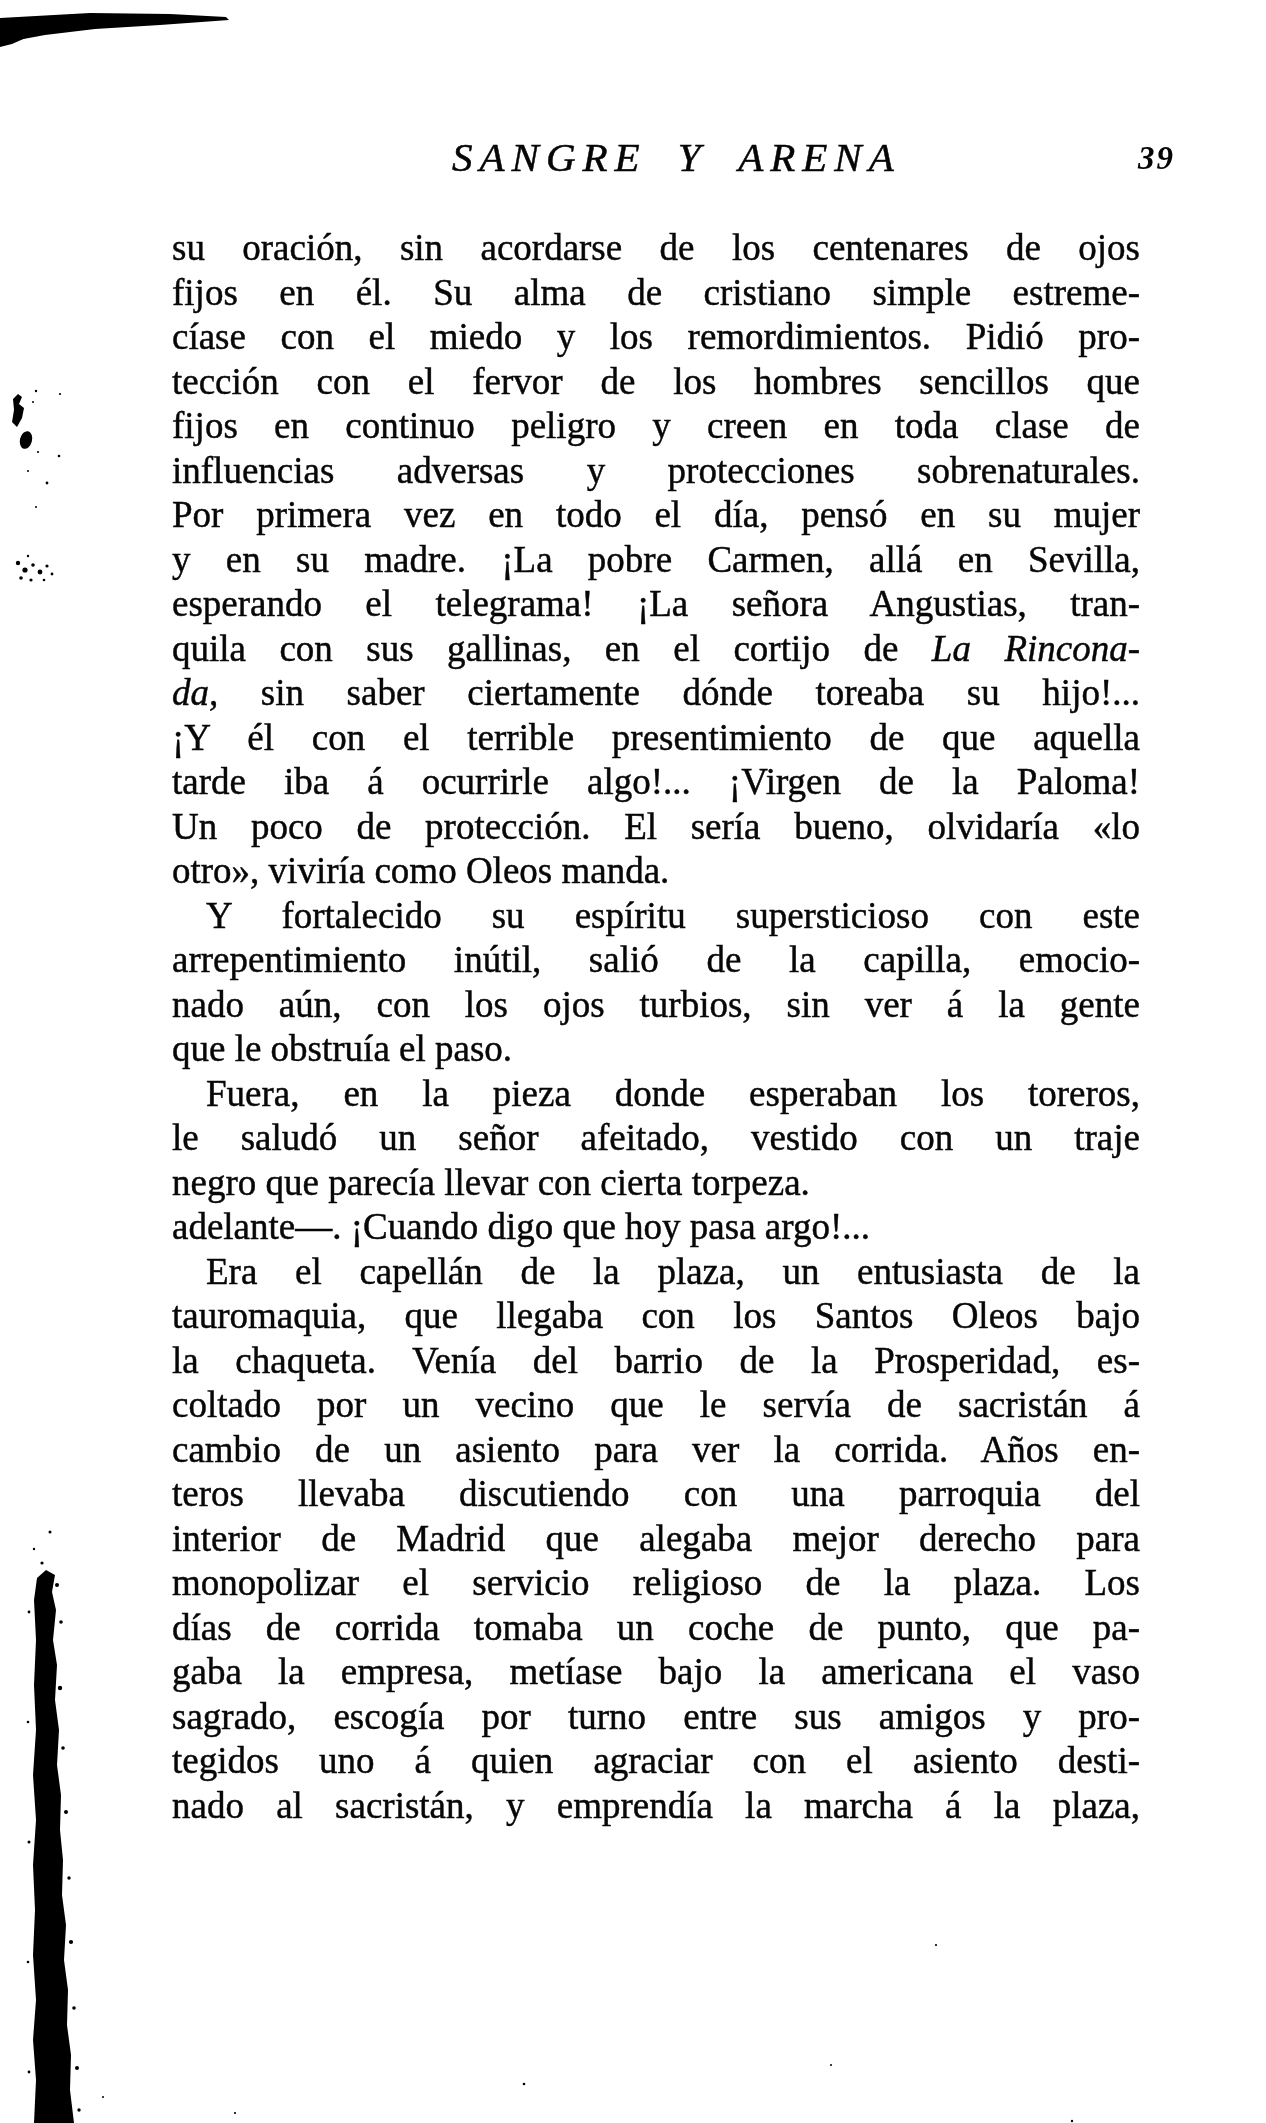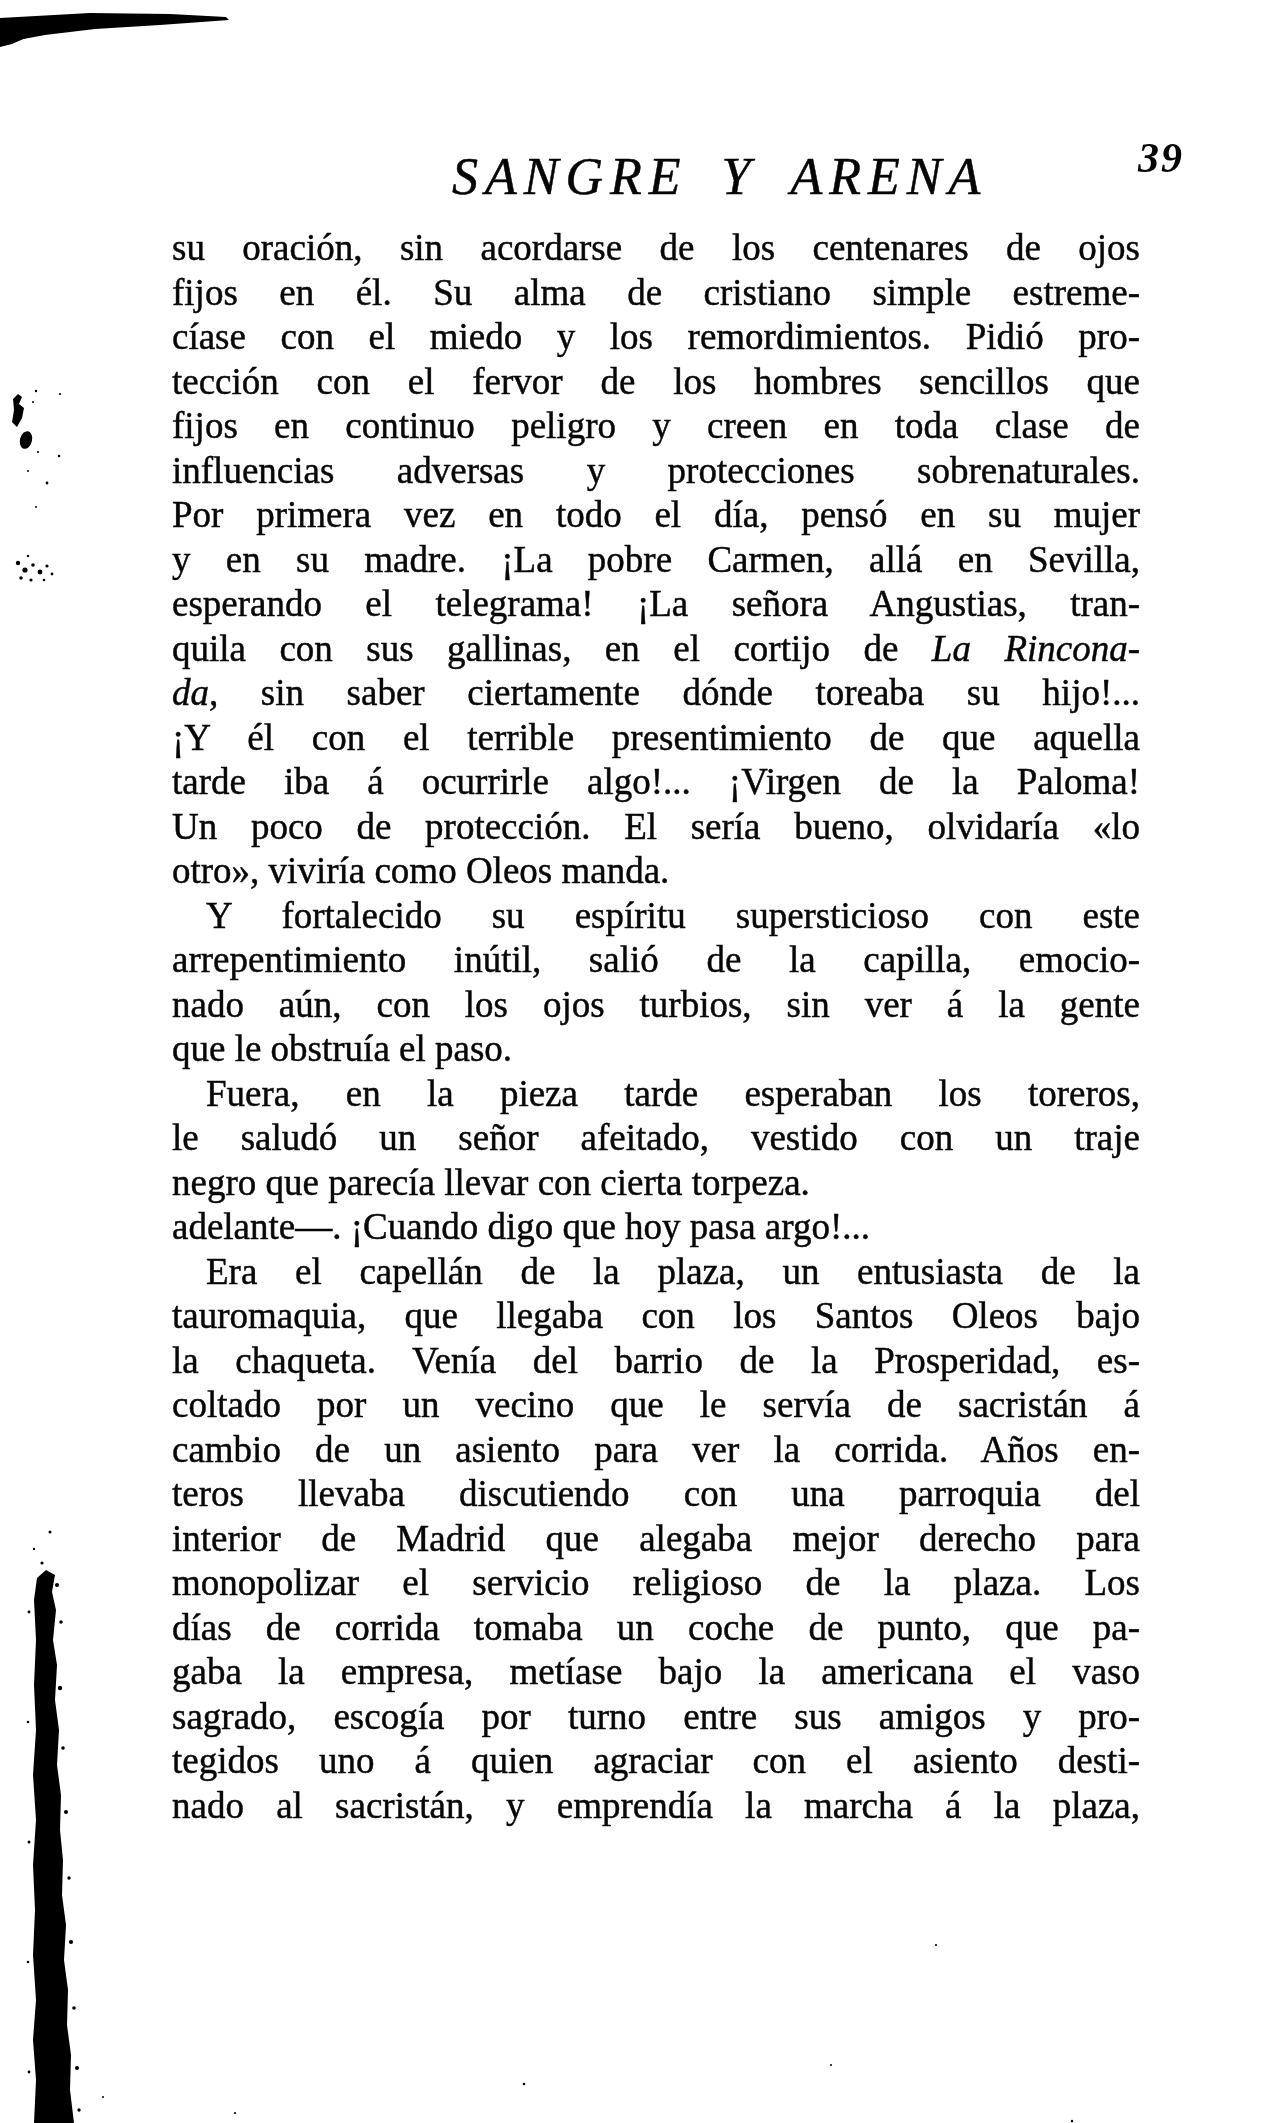--- a/index.html
+++ b/index.html
@@ -10,32 +10,31 @@
     overflow:hidden;
     color:#000;
   }
   .running-header {
     position:absolute; top:136px; left:0; width:1266px; height:46px;
   }
   .header-title {
     position:absolute; left:452px; top:0;
     font-family:"Liberation Serif", serif;
     font-style:italic;
-    font-size:52px; line-height:42px;
+    font-size:41px; line-height:42px;
     letter-spacing:7px; word-spacing:14px;
     color:#050505;
     -webkit-text-stroke:0.5px #050505;
     white-space:nowrap;
-    margin-top:20px;
   }
   .page-number {
     position:absolute; left:1138px; top:2px;
     font-family:"Liberation Serif", serif;
     font-style:italic; font-weight:bold;
-    font-size:42px; line-height:40px;
+    font-size:33px; line-height:40px;
     letter-spacing:2px;
     color:#050505;
   }
   .text-block {
     position:absolute; left:172px; top:226px; width:968px;
     font-family:"Liberation Serif", serif;
     font-size:37px; line-height:44.5px;
     color:#070707;
     -webkit-text-stroke:0.45px #070707;
   }
@@ -79,21 +78,21 @@
       <div class="line"><span>quila con sus gallinas, en el cortijo de </span><span class="italic">La Rincona-</span></div>
       <div class="line"><span class="italic">da,</span><span> sin saber ciertamente dónde toreaba su hijo!...</span></div>
       <div class="line"><span>¡Y él con el terrible presentimiento de que aquella</span></div>
       <div class="line"><span>tarde iba á ocurrirle algo!... ¡Virgen de la Paloma!</span></div>
       <div class="line"><span>Un poco de protección. El sería bueno, olvidaría «lo</span></div>
       <div class="line no-just"><span>otro», viviría como Oleos manda.</span></div>
       <div class="line indent"><span>Y fortalecido su espíritu supersticioso con este</span></div>
       <div class="line"><span>arrepentimiento inútil, salió de la capilla, emocio-</span></div>
       <div class="line"><span>nado aún, con los ojos turbios, sin ver á la gente</span></div>
       <div class="line no-just"><span>que le obstruía el paso.</span></div>
-      <div class="line indent"><span>Fuera, en la pieza tarde esperaban los toreros,</span></div>
+      <div class="line indent"><span>Fuera, en la pieza donde esperaban los toreros,</span></div>
       <div class="line"><span>le saludó un señor afeitado, vestido con un traje</span></div>
       <div class="line no-just"><span>negro que parecía llevar con cierta torpeza.</span></div>
       <div class="line no-just"><span>adelante—. ¡Cuando digo que hoy pasa argo!...</span></div>
       <div class="line indent"><span>Era el capellán de la plaza, un entusiasta de la</span></div>
       <div class="line"><span>tauromaquia, que llegaba con los Santos Oleos bajo</span></div>
       <div class="line"><span>la chaqueta. Venía del barrio de la Prosperidad, es-</span></div>
       <div class="line"><span>coltado por un vecino que le servía de sacristán á</span></div>
       <div class="line"><span>cambio de un asiento para ver la corrida. Años en-</span></div>
       <div class="line"><span>teros llevaba discutiendo con una parroquia del</span></div>
       <div class="line"><span>interior de Madrid que alegaba mejor derecho para</span></div>

